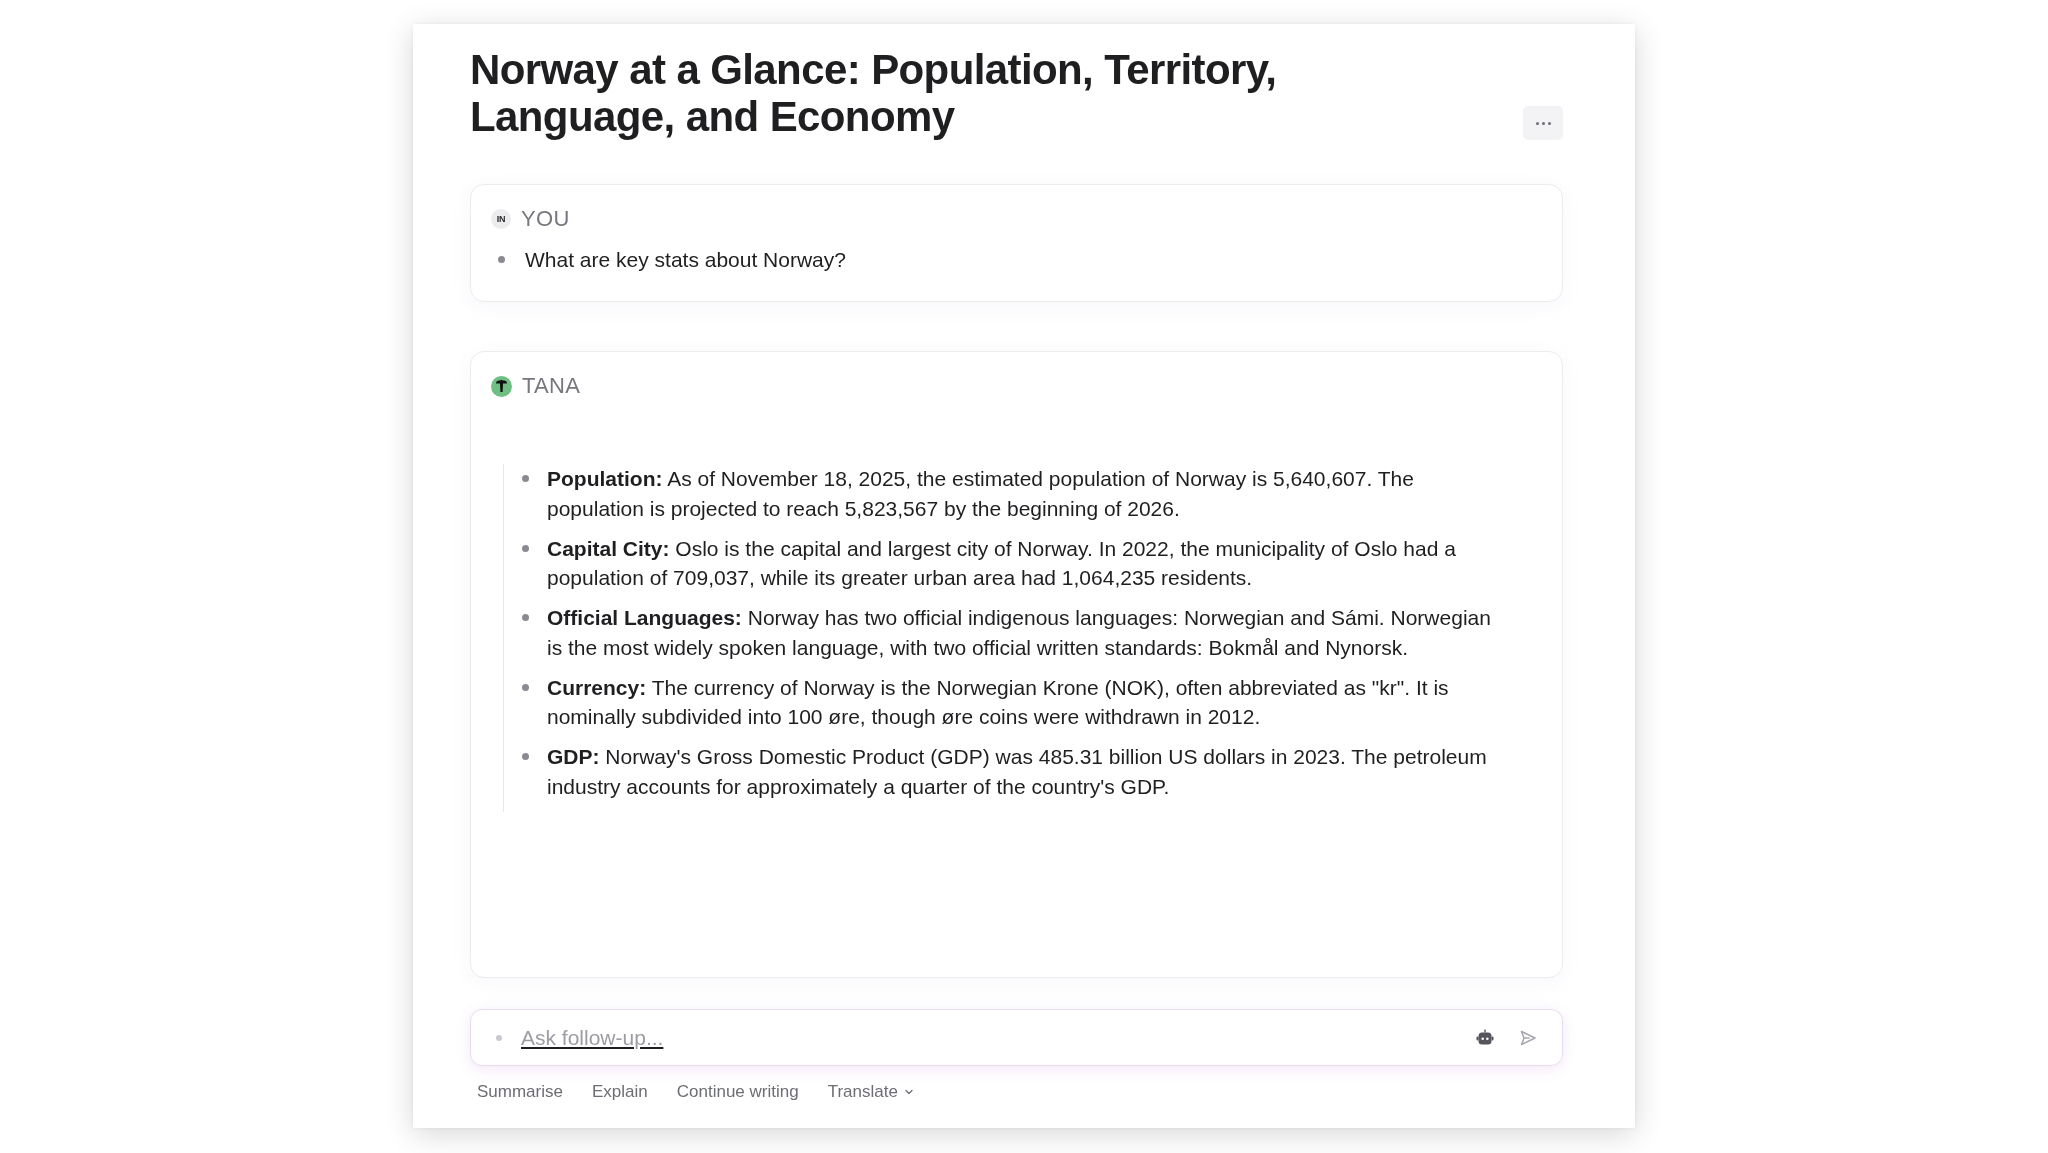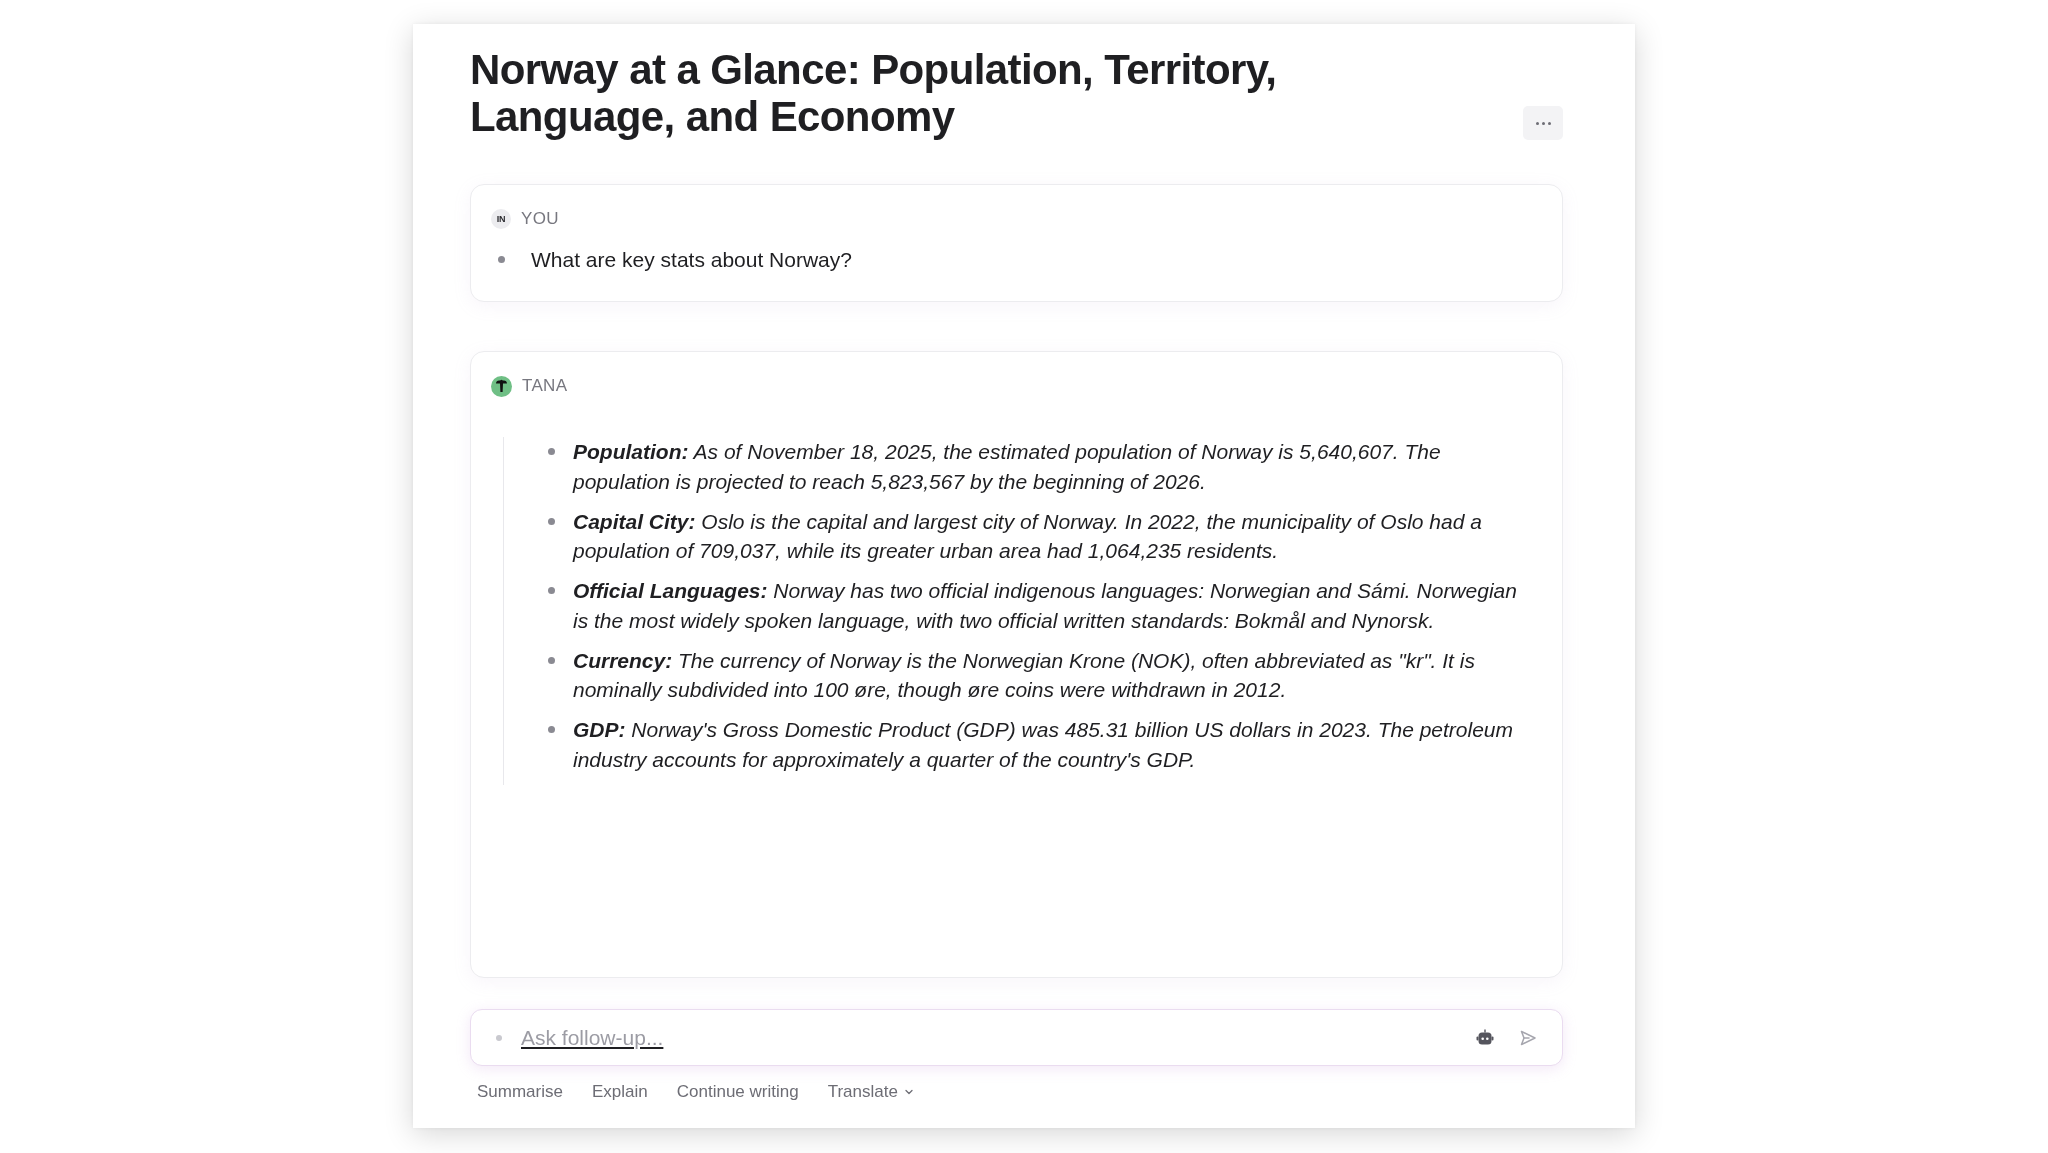--- a/index.html
+++ b/index.html
@@ -64,47 +64,45 @@
       letter-spacing: -0.3px;
       text-align: right;
     }
     .avatar-tana {
       width: 21px; height: 21px; border-radius: 50%;
       background: #6fbf85;
       display: flex; align-items: center; justify-content: center;
     }
     .role-label {
       margin-left: 10px;
-      font-size: 17px;
+      font-size: 22px;
       color: #77777f;
       letter-spacing: 0.3px;
     }
     .bullet-row {
       position: absolute;
       display: flex; align-items: flex-start;
       font-size: 21px; line-height: 29.5px;
       color: #1f1f22;
-      gap: 6px;
     }
     .bullet-row .dot {
       width: 7px; height: 7px; border-radius: 50%;
       background: #8a8a92;
       margin-top: 11px;
       margin-right: 20px;
       flex-shrink: 0;
     }
     .you .bullet-row { left: 27px; top: 60px; }
     .tana .intro { left: 27px; top: 56px; }
     .sub-list {
       position: absolute;
-      left: 32px; top: 85px;
+      left: 32px; top: 112px;
       width: 1040px;
       border-left: 1px solid #e8e8ec;
-      padding-left: 44px;
-      font-style: italic;
+      padding-left: 18px;
     }
     .sub-item {
       display: flex; align-items: flex-start;
       font-size: 21px; line-height: 29.5px;
       margin-bottom: 10.5px;
       color: #1f1f22;
     }
     .sub-item .dot {
       width: 7px; height: 7px; border-radius: 50%;
       background: #8a8a92;

